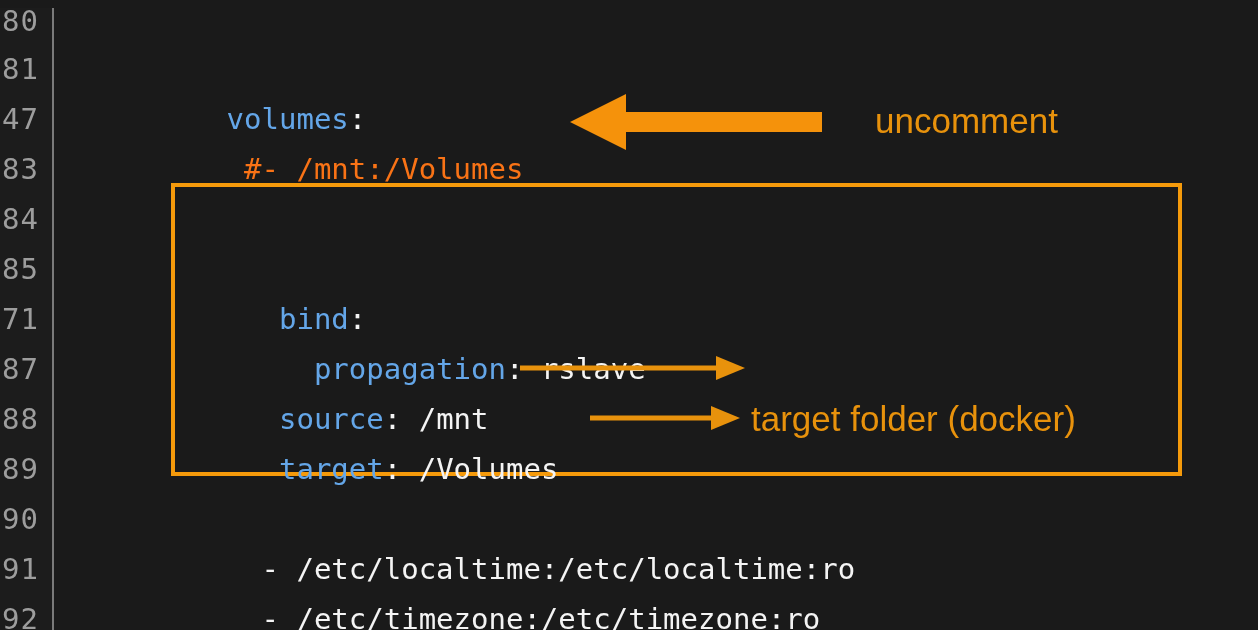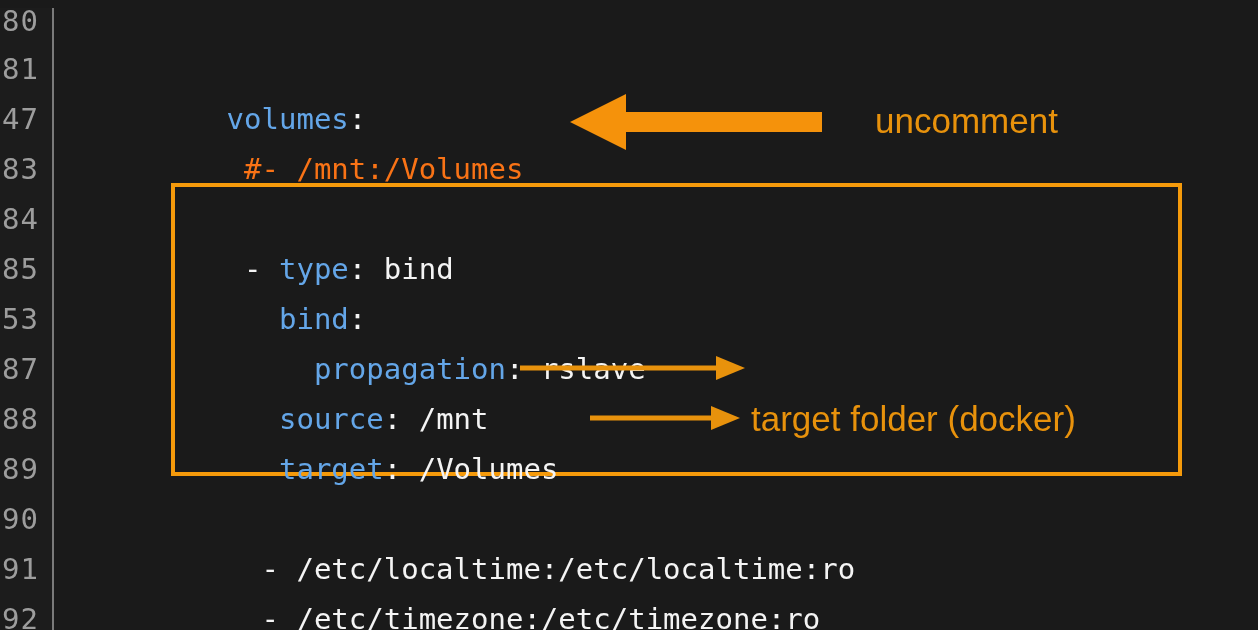--- a/index.html
+++ b/index.html
@@ -105,41 +105,38 @@
 
   <div id="gutter"></div>
   <div id="gutter-rule"></div>
 
   <div class="lineno" style="top:-12px">80</div>
   <div class="lineno" style="top:36px">81</div>
   <div class="lineno" style="top:86px">47</div>
   <div class="lineno" style="top:136px">83</div>
   <div class="lineno" style="top:186px">84</div>
   <div class="lineno" style="top:236px">85</div>
-  <div class="lineno" style="top:286px">53</div>
+  <div class="lineno" style="top:286px">71</div>
   <div class="lineno" style="top:336px">87</div>
   <div class="lineno" style="top:386px">88</div>
   <div class="lineno" style="top:436px">89</div>
   <div class="lineno" style="top:486px">90</div>
   <div class="lineno" style="top:536px">91</div>
   <div class="lineno" style="top:586px">92</div>
 
   <div id="codebox"></div>
 
   <div class="code" style="left:52px; top:36px">
     <span class="k">      volumes</span><span class="p">:</span>
   </div>
 
   <div class="code" style="left:52px; top:86px">
     <span class="cm">       #- /mnt:/Volumes</span>
   </div>
 
-  <div class="code" style="left:52px; top:186px">
-    <span class="p">       - </span><span class="k">type</span><span class="v">: bind</span>
-  </div>
 
   <div class="code" style="left:52px; top:236px">
     <span class="p">         </span><span class="k">bind</span><span class="v">:</span>
   </div>
 
   <div class="code" style="left:52px; top:286px">
     <span class="p">           </span><span class="k">propagation</span><span class="v">: rslave</span>
   </div>
 
   <div class="code" style="left:52px; top:336px">

